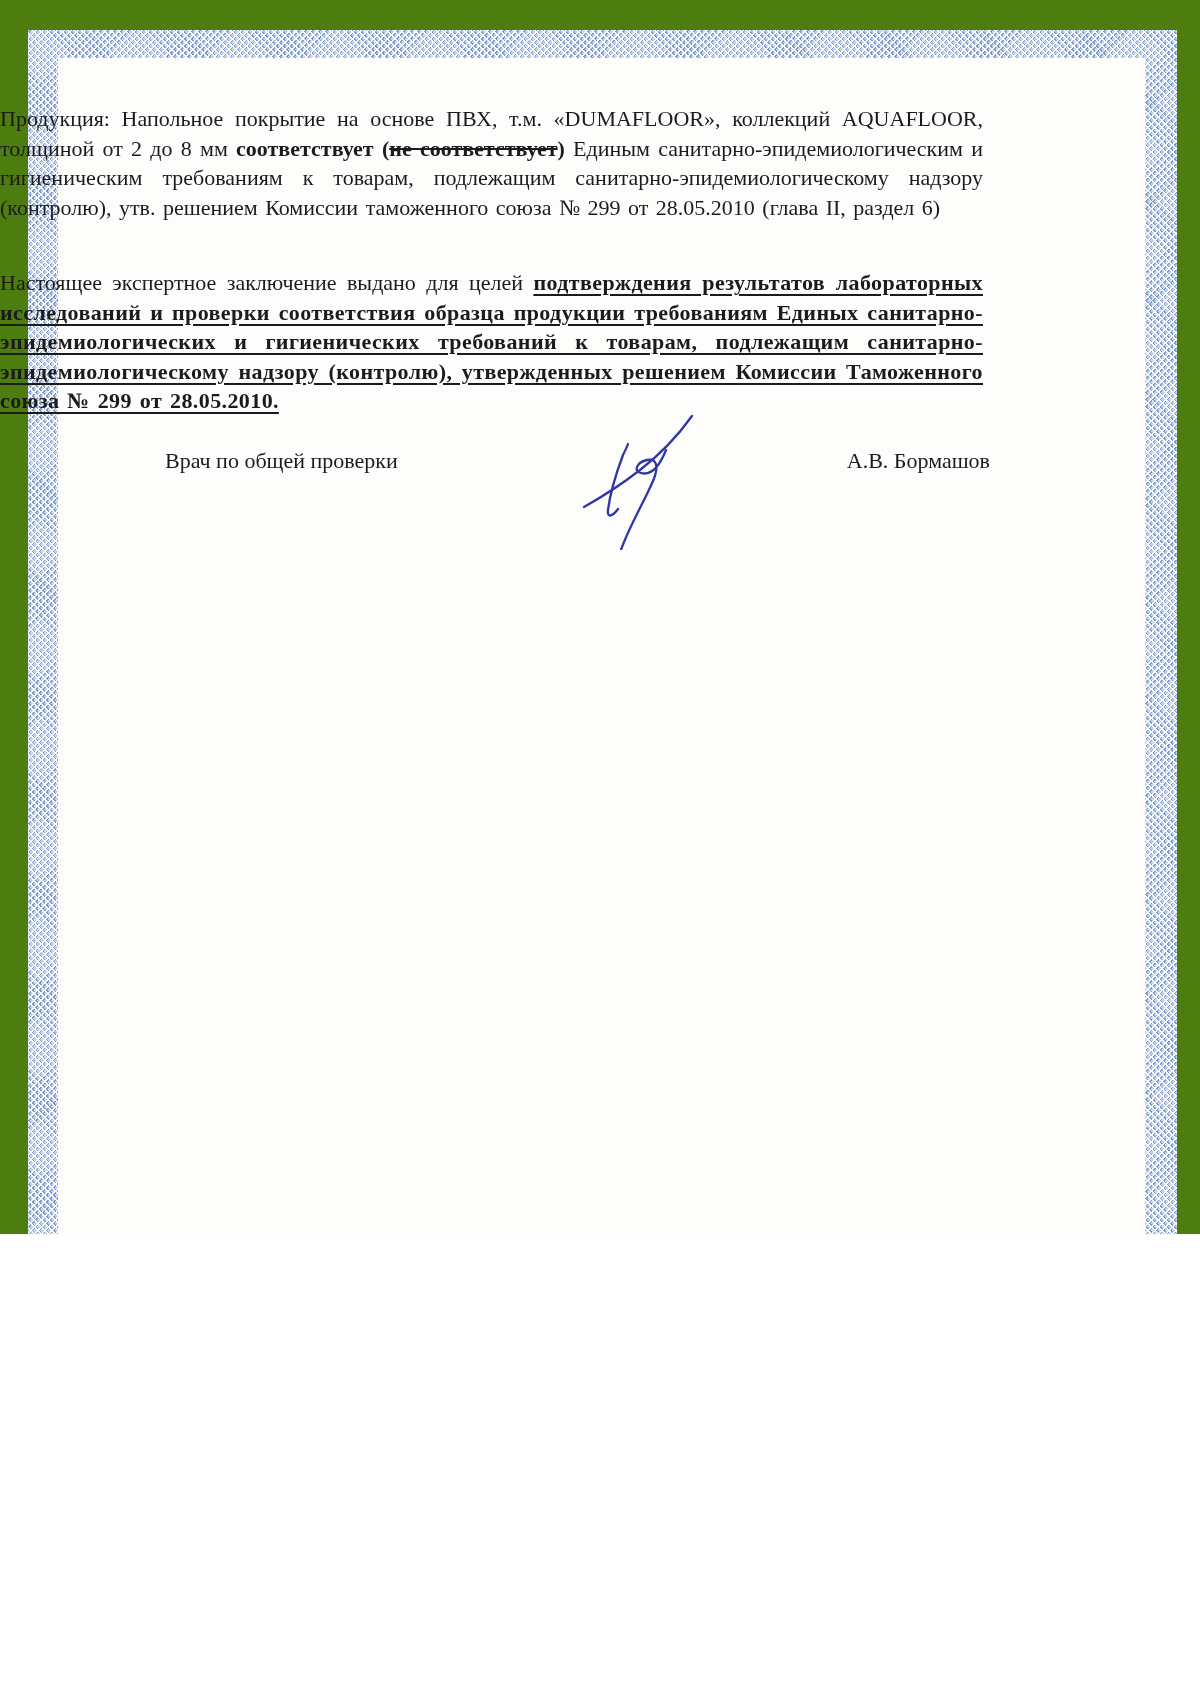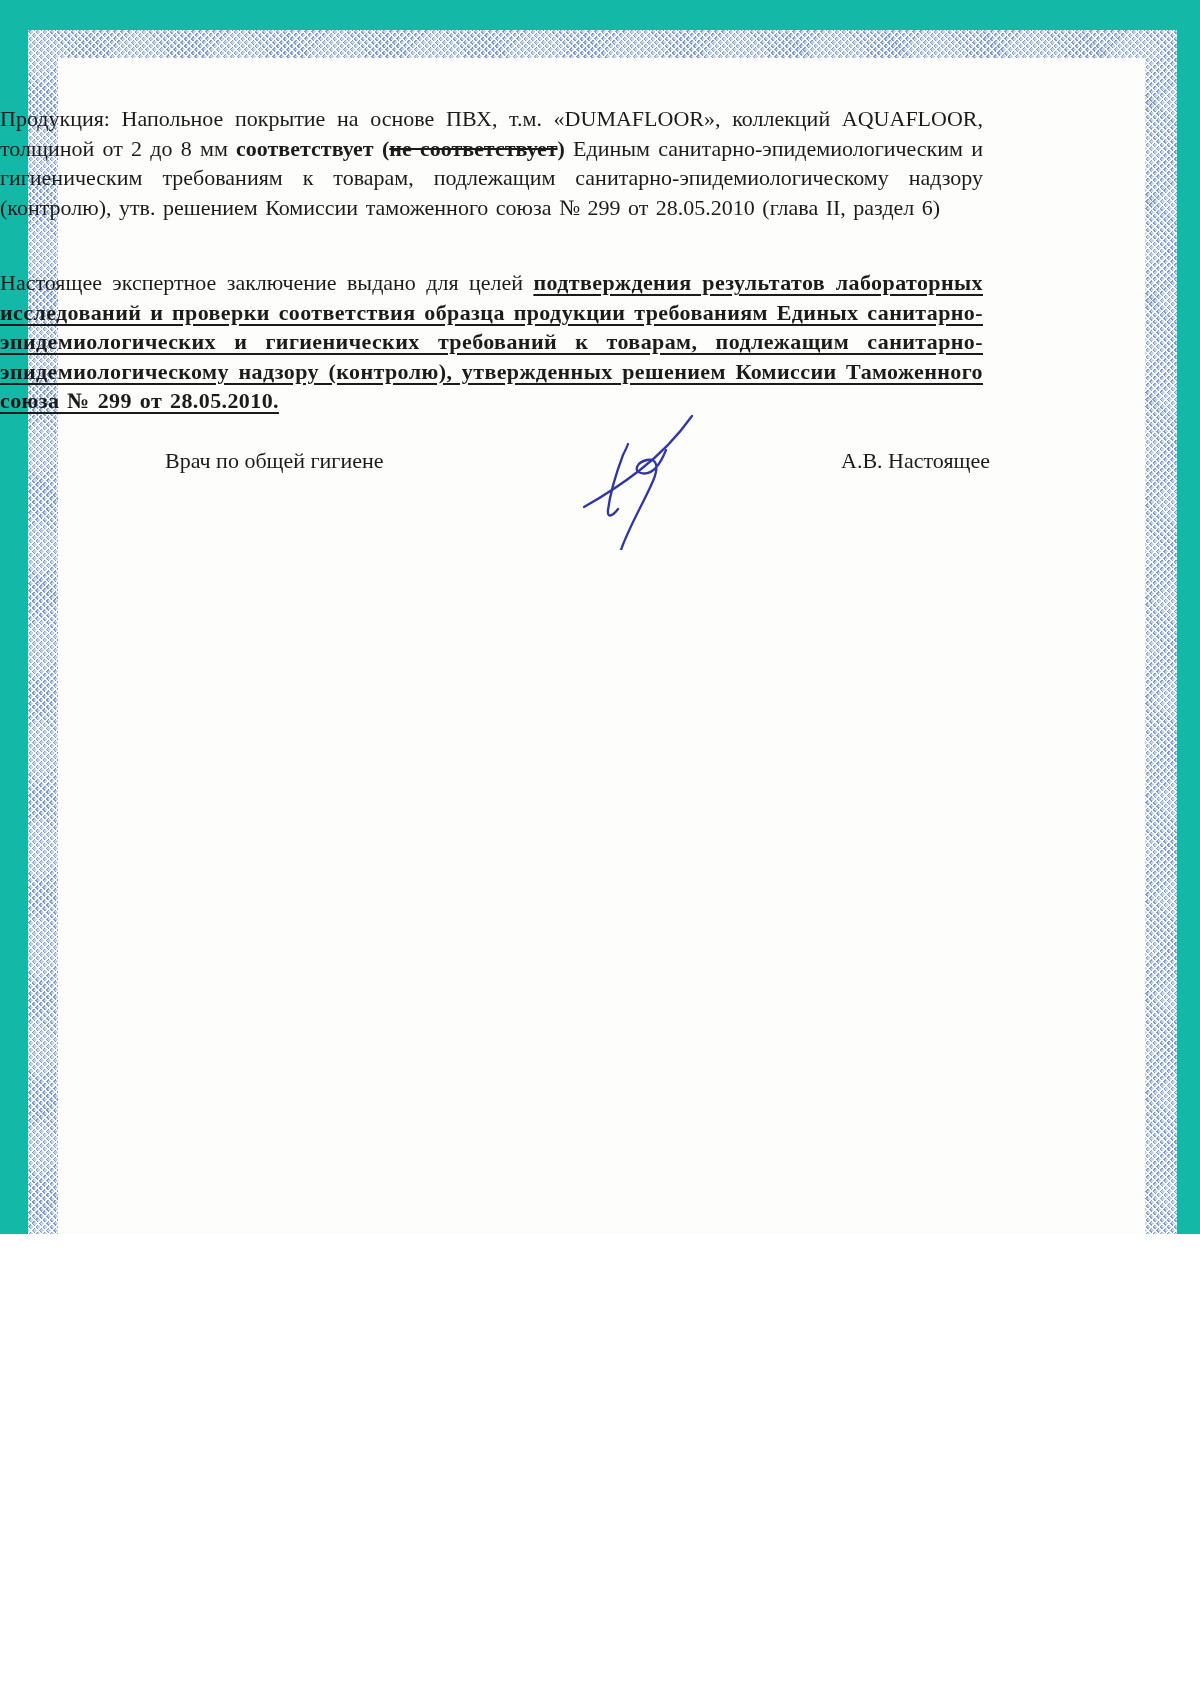--- a/index.html
+++ b/index.html
@@ -4,21 +4,21 @@
 <style>
   html, body {
     margin: 0;
     padding: 0;
     background: #ffffff;
   }
   .page {
     position: relative;
     width: 1200px;
     height: 1234px;
-    background: #14b8a6;
+    background: #4d7c0f;
     font-family: "Liberation Serif", "DejaVu Serif", serif;
     color: #1b1b1b;
     overflow: hidden;
   }
   
   .frame {
     position: absolute;
     left: 28px;
     top: 30px;
     width: 1149px;
@@ -99,22 +99,22 @@
 
   <div class="frame">
     <div class="frame-inner"></div>
   </div>
 
   <p class="para para-1"><span>Продукция: Напольное покрытие на основе ПВХ, т.м. «DUMAFLOOR», коллекций AQUAFLOOR, толщиной от 2 до 8 мм </span><b class="strong">соответствует </b><b class="strong">(</b><b class="strike">не соответствует</b><b class="strong">) </b><span>Единым санитарно-эпидемиологическим и гигиеническим требованиям к товарам, подлежащим санитарно-эпидемиологическому надзору (контролю), утв. решением Комиссии таможенного союза № 299 от 28.05.2010 (глава II, раздел 6)</span></p>
 
   <p class="para para-2"><span>Настоящее экспертное заключение выдано для целей </span><b class="emph">подтверждения результатов лабораторных исследований и проверки соответствия образца продукции требованиям Единых санитарно-эпидемиологических и гигиенических требований к товарам, подлежащим санитарно-эпидемиологическому надзору (контролю), утвержденных решением Комиссии Таможенного союза № 299 от 28.05.2010.</b></p>
 
   <div class="sig-row">
-    <span>Врач по общей гигиене</span>
-    <span>А.В. Настоящее</span>
+    <span>Врач по общей проверки</span>
+    <span>А.В. Бормашов</span>
   </div>
 
   <svg class="signature-svg" viewBox="0 0 130 140" xmlns="http://www.w3.org/2000/svg" aria-hidden="true">
     <g fill="none" stroke="#3036a8" stroke-width="2.3" stroke-linecap="round">
       <path d="M 58,34 c -1,3 -3,7 -5,11 c -6,16 -13,39 -15,55 c -1,8 4,7 10,-1"></path>
       <path d="M 122,6 C 107,27 88,46 70,60 C 52,74 30,88 14,97"></path>
       <path d="M 96,40 C 90,55 82,66 71,63 C 63,61 67,52 77,50 C 87,48 89,57 83,71 C 73,94 59,117 51,140"></path>
     </g>
   </svg>
 

